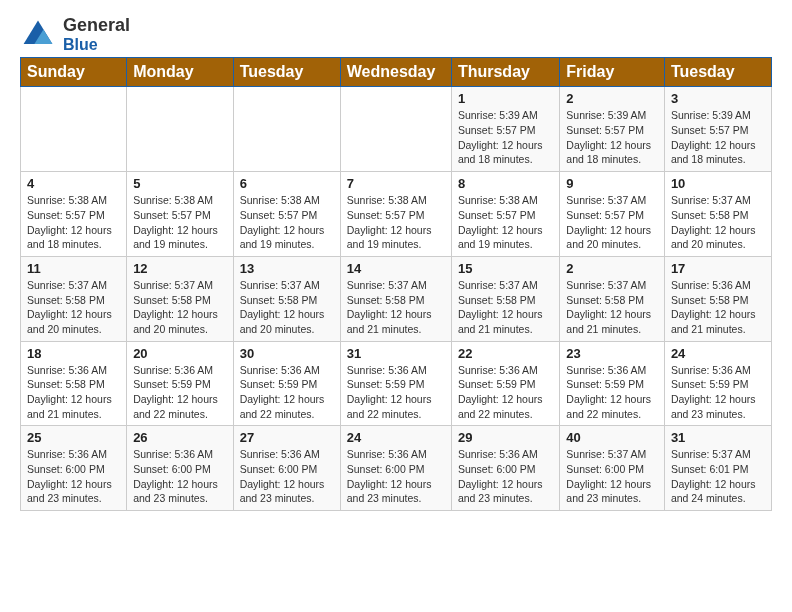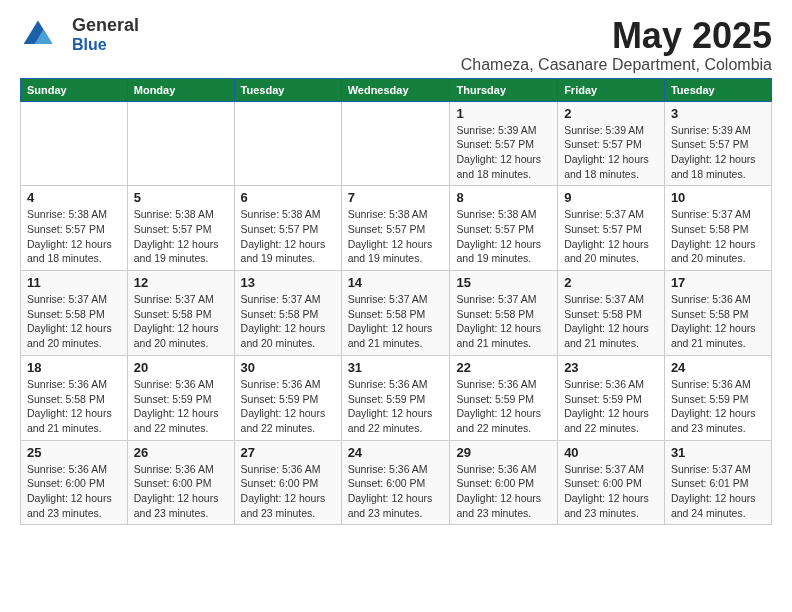--- a/index.html
+++ b/index.html
@@ -12,21 +12,21 @@
     }
     .header {
       display: flex;
       align-items: flex-start;
       justify-content: space-between;
       margin-bottom: 4px;
     }
     .logo {
       display: flex;
       align-items: center;
-      gap: 16px;
+      gap: 7px;
     }
     .logo-text {
       display: flex;
       flex-direction: column;
       line-height: 1.1;
     }
     .logo-general {
       font-size: 18px;
       font-weight: bold;
       color: #333;
@@ -52,25 +52,25 @@
     .location-title {
       font-size: 16px;
       color: #444;
     }
     table {
       width: 100%;
       border-collapse: collapse;
       font-size: 11px;
     }
     thead tr th {
-      background-color: #15803d;
+      background-color: #a16207;
       color: #fff;
       padding: 5px 6px;
       text-align: left;
-      font-size: 11px;
+      font-size: 16px;
       font-weight: bold;
       border: 1px solid #1a5fa8;
     }
     tbody tr td {
       border: 1px solid #ccc;
       padding: 4px 6px;
       vertical-align: top;
       width: 113px;
       min-height: 80px;
       background: #fff;
@@ -101,24 +101,20 @@
   <div class="logo">
     <svg class="logo-icon" viewBox="0 0 40 40">
       <polygon points="20,4 36,30 4,30" fill="#1a5fa8"></polygon>
       <polygon points="26,14 36,30 16,30" fill="#4a9fd4"></polygon>
     </svg>
     <div class="logo-text">
       <span class="logo-general">General</span>
       <span class="logo-blue">Blue</span>
     </div>
   </div>
-  <div class="title-block">
-    <div class="month-title">May 2025</div>
-    <div class="location-title">Chameza, Casanare Department, Colombia</div>
-  </div>
 </div>
 
 <table>
   <thead>
     <tr>
     <th>Sunday</th>
         <th>Monday</th>
         <th>Tuesday</th>
         <th>Wednesday</th>
         <th>Thursday</th>

